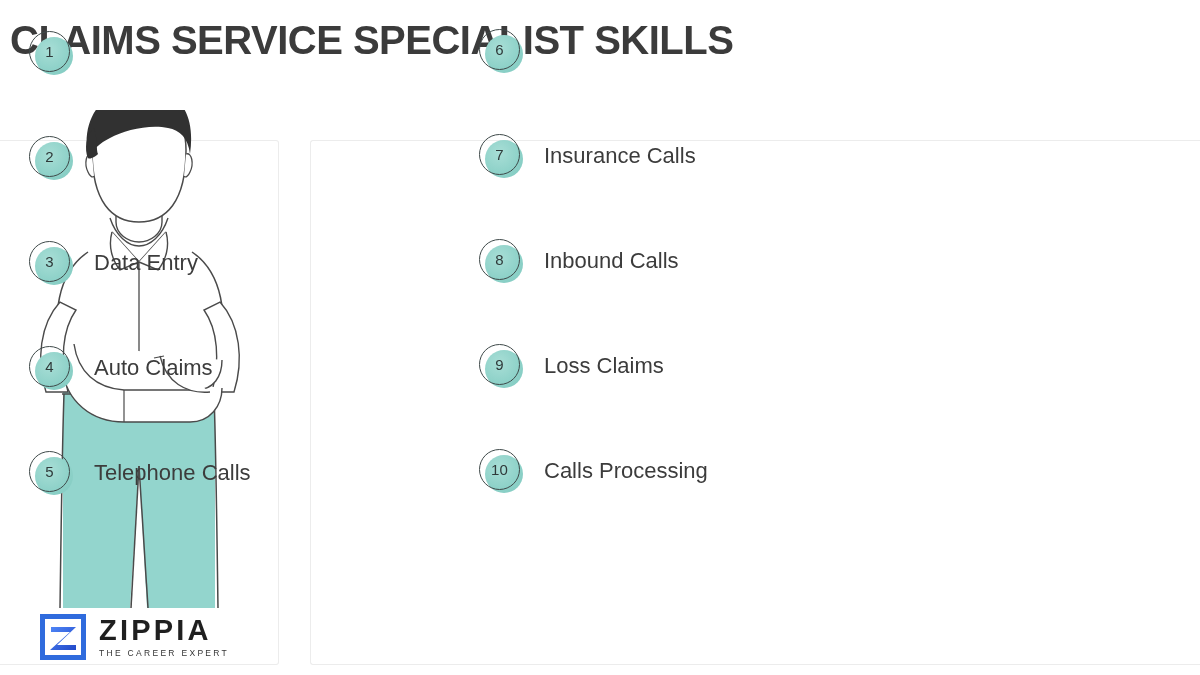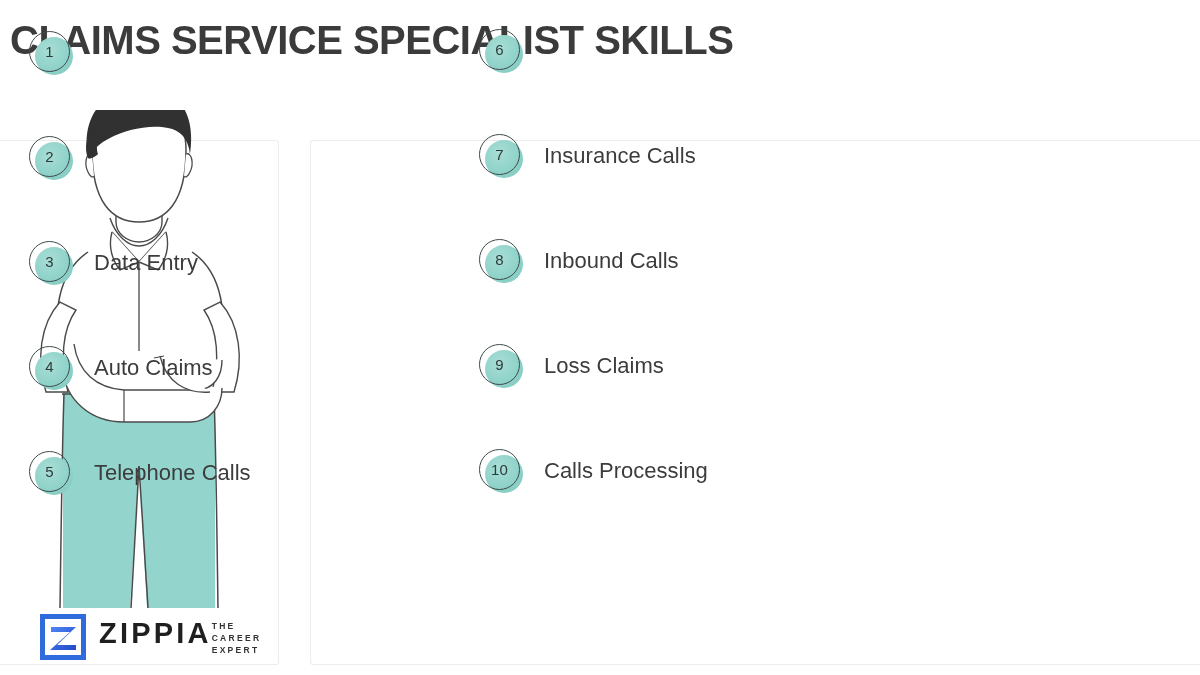--- a/index.html
+++ b/index.html
@@ -64,35 +64,35 @@
     position: absolute;
     left: 40px;
     top: 612px;
     width: 210px;
     height: 50px;
     display: flex;
     align-items: center;
     gap: 13px;
   }
   .brand-mark { width: 46px; height: 46px; flex: none; }
-  .brand-text { display: flex; flex-direction: row; }
+  .brand-text { display: flex; flex-direction: column; }
   .brand-name {
     font-size: 29px;
     line-height: 30px;
     font-weight: bold;
     letter-spacing: 3.2px;
     color: #1f1f1f;
     font-family: "Liberation Sans", sans-serif;
   }
   .brand-tagline {
     font-size: 8.5px;
     line-height: 12px;
     letter-spacing: 2.3px;
     color: #333333;
-    font-weight: bold;
+    font-weight: normal;
     margin-top: 2px;
     font-family: "Liberation Sans", sans-serif;
   }
 
   
   .skills-panel {
     position: absolute;
     left: 310px;
     top: 140px;
     width: 890px;

